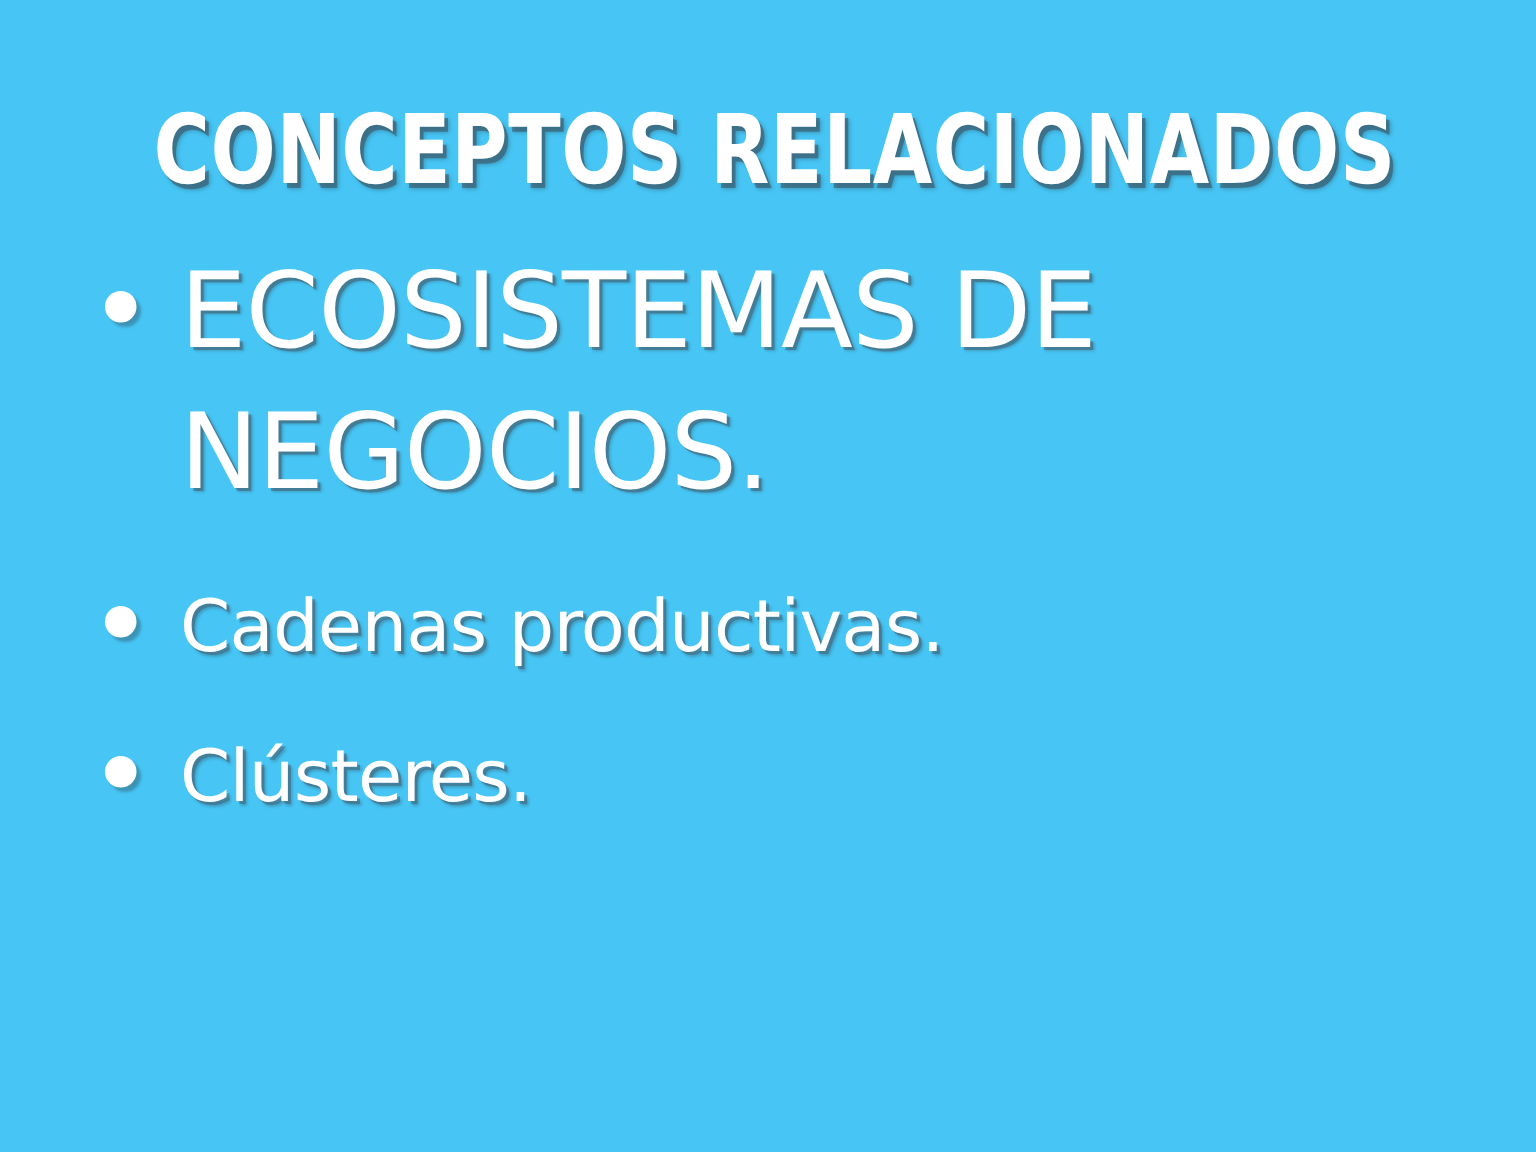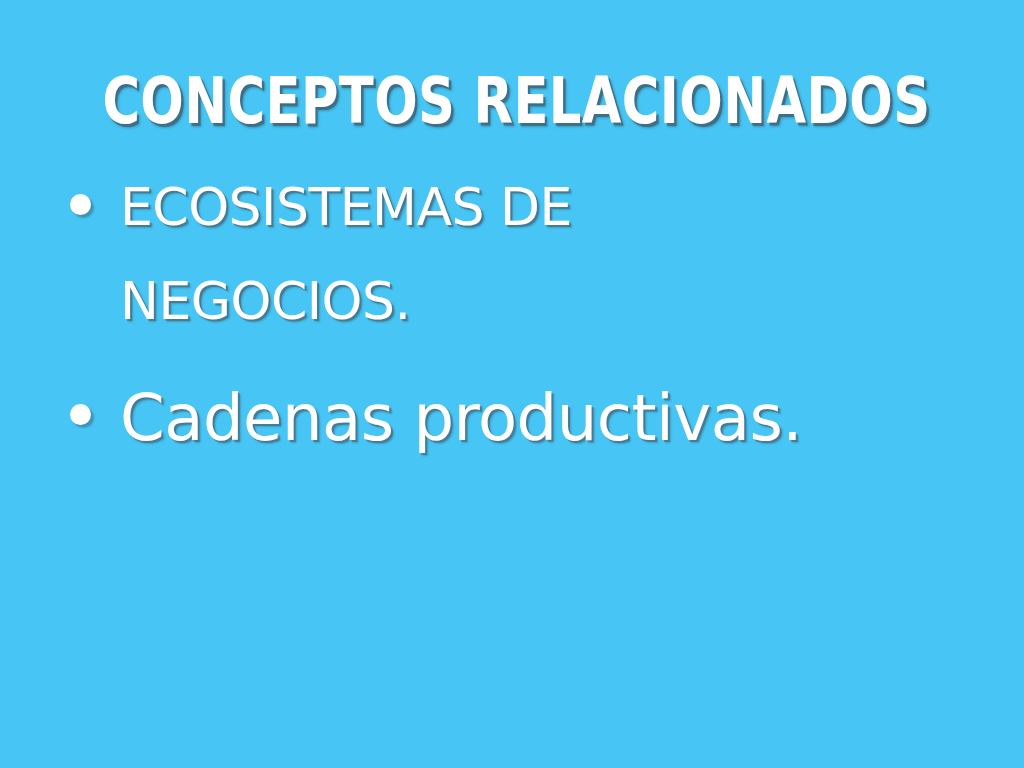--- a/index.html
+++ b/index.html
@@ -76,31 +76,31 @@
     background: #ffffff;
     box-shadow: 3px 3px 2px rgba(45,65,80,0.38);
   }
 
   .bullet-text {
     display: block;
   }
 
   
   .item-1 {
-    font-size: 52px;
+    font-size: 70px;
     line-height: 94px;
     letter-spacing: -0.5px;
     margin-bottom: 20px;
     max-width: 660px;
   }
   .item-1 .bullet-marker { top: 34px; }
 
   
   .item-2, .item-3, .item-4 {
-    font-size: 64px;
+    font-size: 48px;
     line-height: 100px;
     letter-spacing: -0.5px;
   }
   .item-2 .bullet-marker { top: 36px; }
   .item-3 .bullet-marker { top: 36px; }
   .item-4 .bullet-marker { top: 36px; }
 </style>
 </head>
 <body>
 
@@ -114,15 +114,19 @@
       <span class="bullet-marker"></span>
       <span class="bullet-text">ECOSISTEMAS DE NEGOCIOS.</span>
     </li>
 
     <li class="bullet-item item-2">
       <span class="bullet-marker"></span>
       <span class="bullet-text">Cadenas productivas.</span>
     </li>
 
 
+    <li class="bullet-item item-4">
+      <span class="bullet-marker"></span>
+      <span class="bullet-text">Clústeres.</span>
+    </li>
 
   </ul>
 </div>
 
 </body></html>

